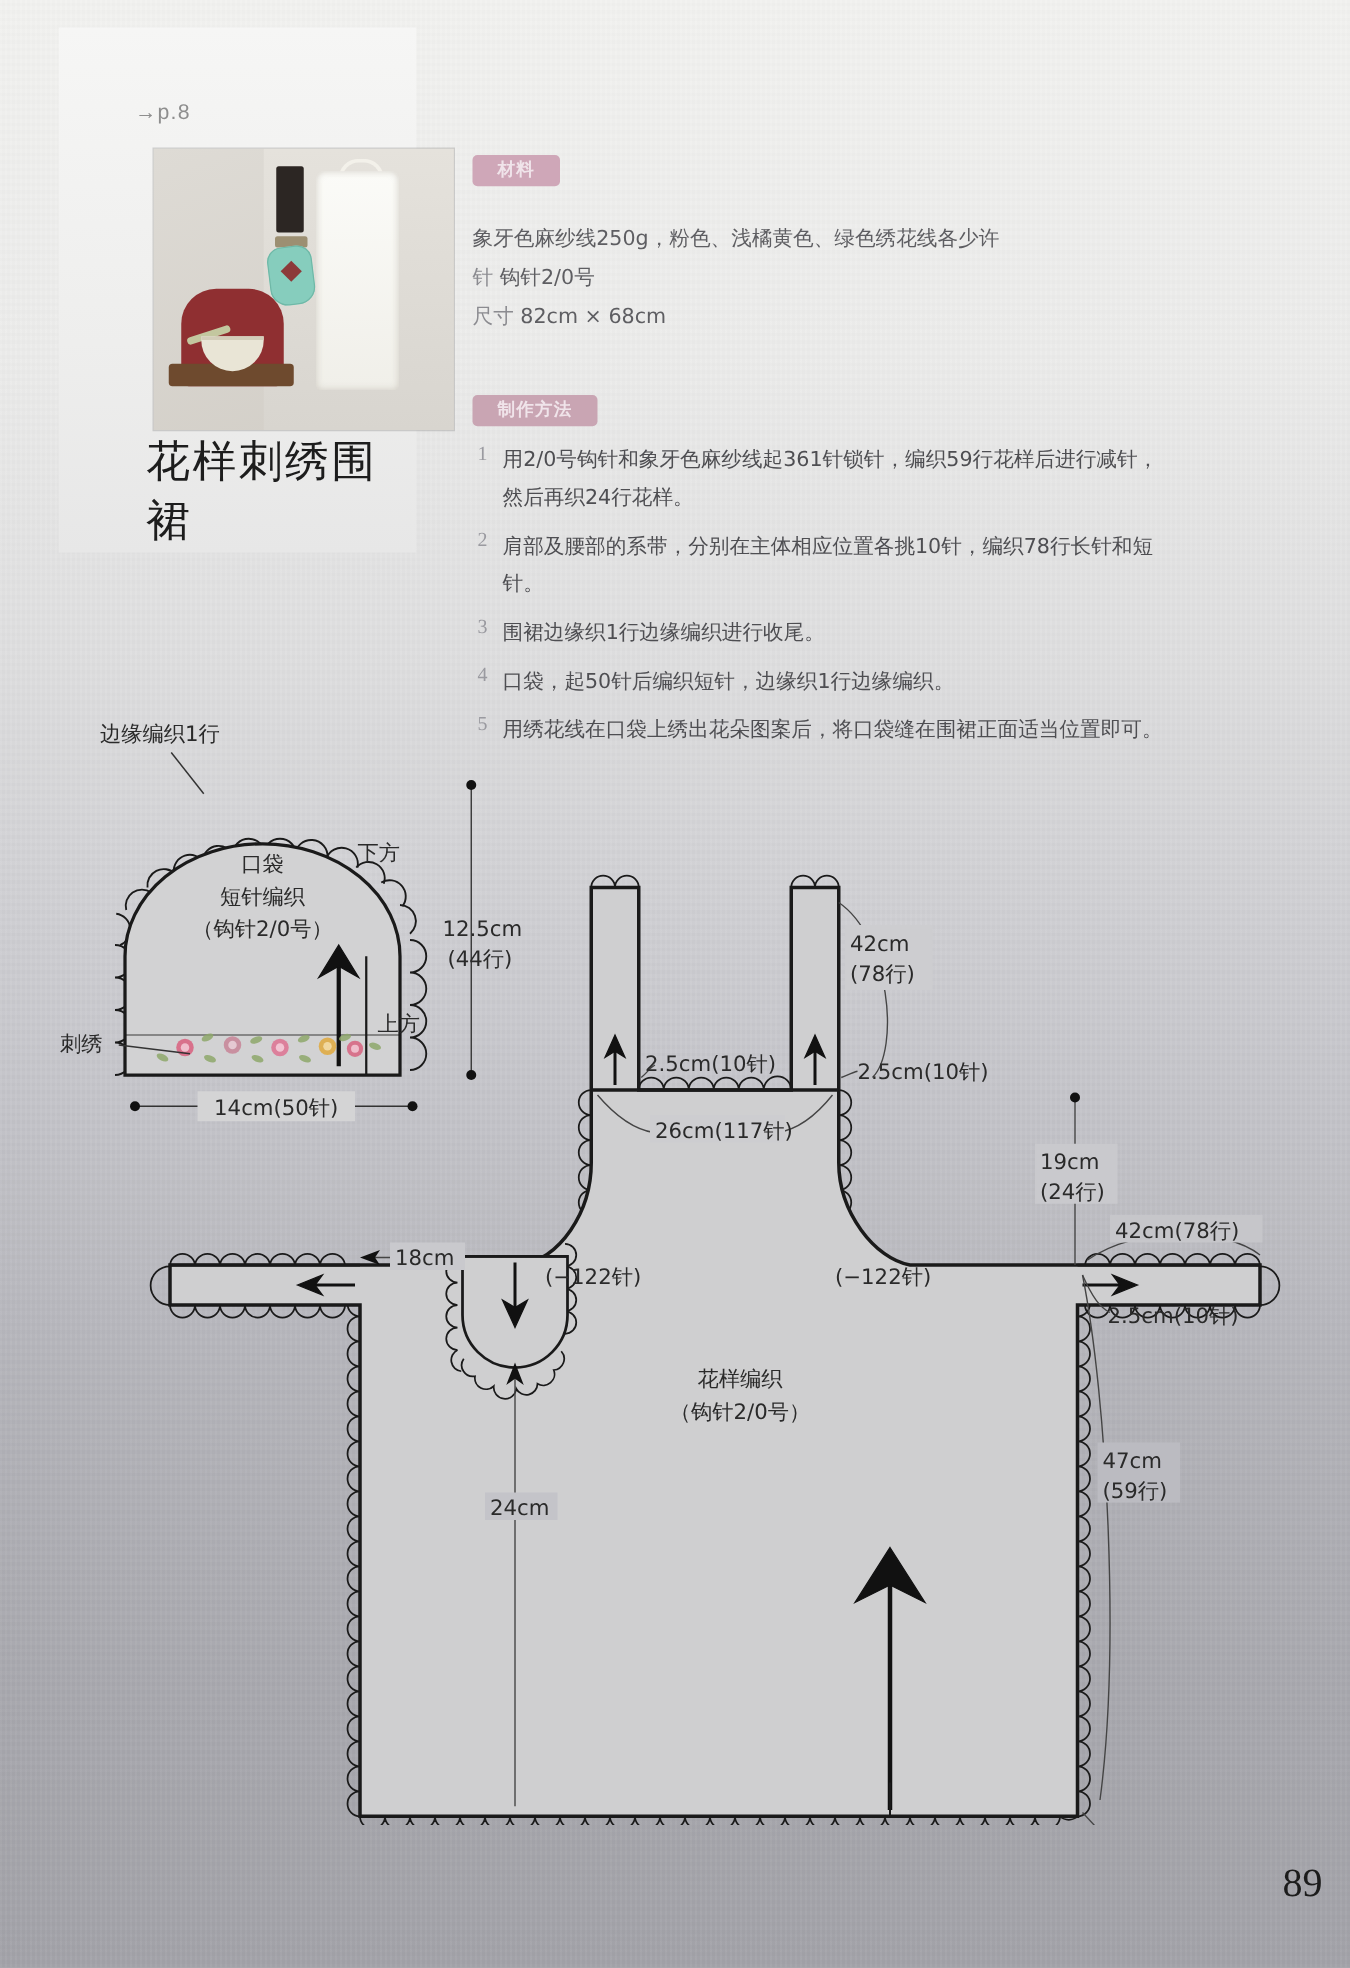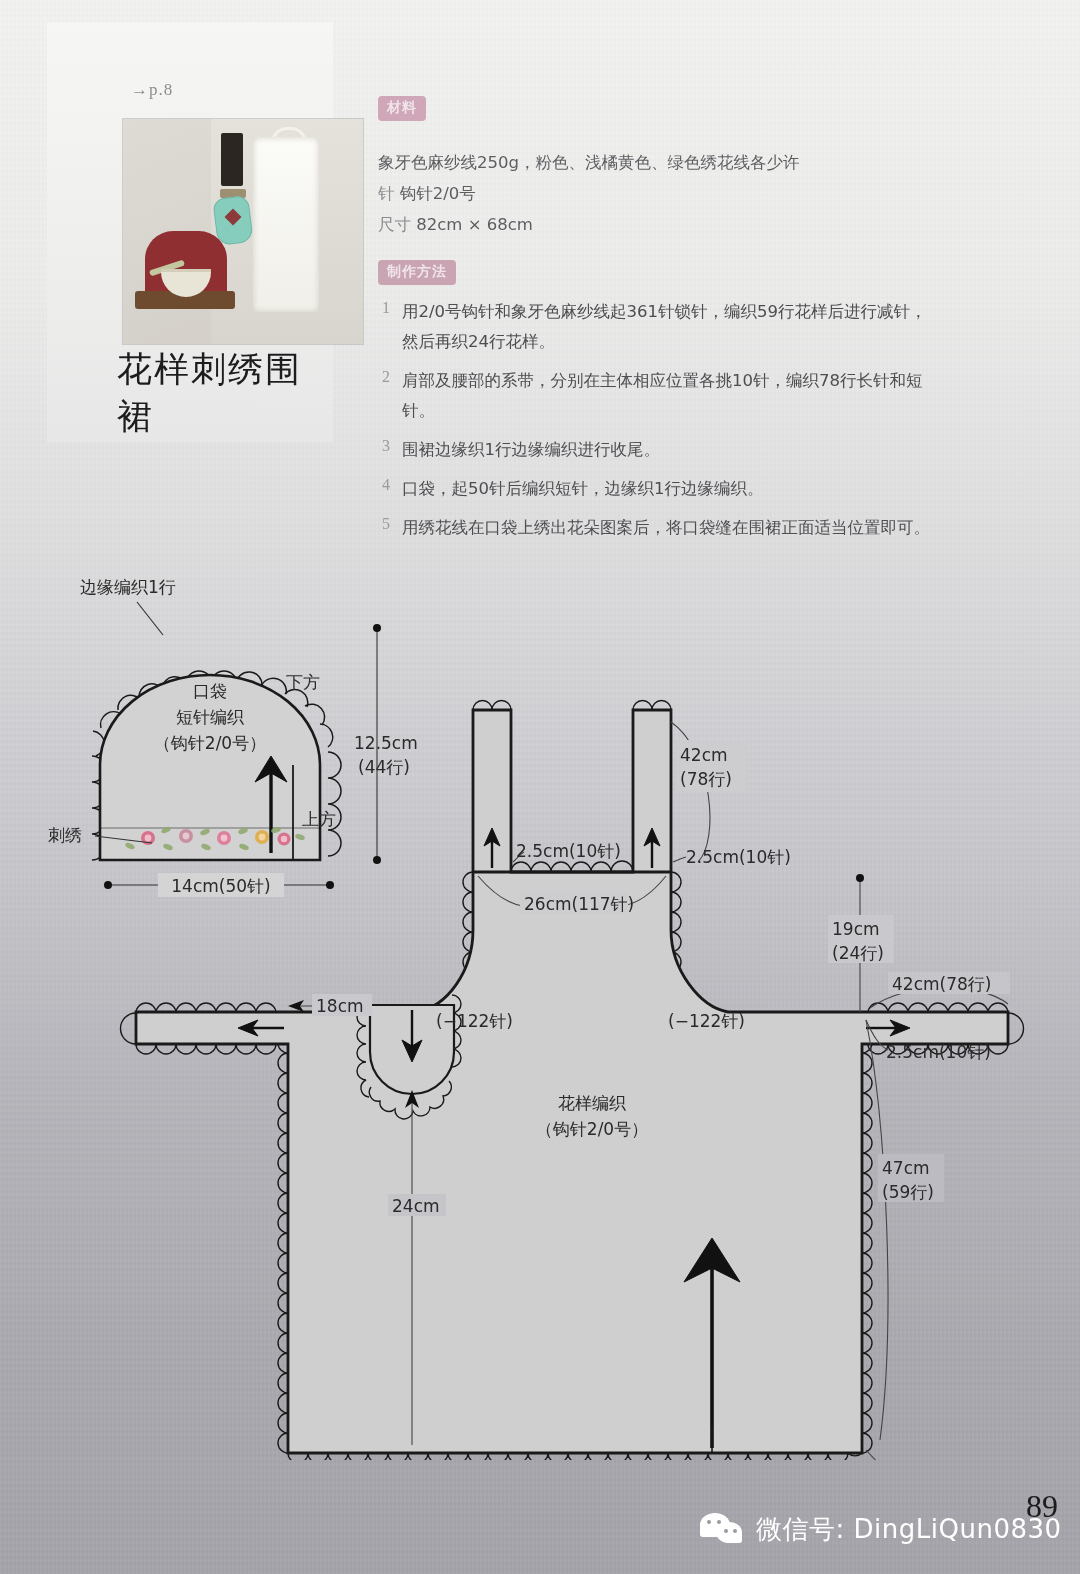--- a/index.html
+++ b/index.html
@@ -24,23 +24,23 @@
       repeating-linear-gradient(90deg,rgba(255,255,255,0.05) 0 2px,rgba(0,0,0,0.02) 2px 4px),
       repeating-linear-gradient(0deg,rgba(255,255,255,0.035) 0 3px,rgba(0,0,0,0.015) 3px 6px);
     opacity:.55;pointer-events:none;
   }
   
   #photo-block{
     position:absolute;left:47px;top:22px;width:286px;height:420px;
     background:linear-gradient(180deg,#f6f6f5 0%,#eeeeed 60%,#e7e7e7 100%);
   }
   #pg-ref{
-    position:absolute;left:84px;top:58px;
+    position:absolute;left:61px;top:58px;
     font-size:17px;color:#8e8e8e;letter-spacing:1px;
-    font-family:Liberation Serif, serif;
+    font-family:Liberation Sans, sans-serif;
   }
   #photo{
     position:absolute;left:76px;top:97px;width:240px;height:225px;
     background:linear-gradient(150deg,#dfdcd6 0%,#d6d2cb 45%,#cfccc6 100%);
     overflow:hidden;
     box-shadow:0 0 0 1px rgba(160,160,160,.45);
   }
   .ph{position:absolute;}
   #ph-wall{left:0;top:0;width:100%;height:100%;background:linear-gradient(160deg,#dedbd5,#d2cec7);}
   #ph-door{left:88px;top:0;width:152px;height:225px;background:linear-gradient(180deg,#e5e2dc,#d8d5cf);}
@@ -56,23 +56,24 @@
   #ph-spoon{left:26px;top:146px;width:36px;height:6px;background:#c3c79f;border-radius:3px;transform:rotate(-18deg);}
   #photo-title{
     position:absolute;left:70px;top:324px;
     font-size:35px;font-weight:normal;color:#1d1d1d;letter-spacing:2px;
     font-family:"DejaVu Sans",sans-serif;
   }
 
   
   #textcol{position:absolute;left:378px;top:96px;width:560px;}
   .badge{
-    display:inline-block;padding:3px 9px 4px;border-radius:4px;
+    display:inline-block;padding:3px 20px 4px;border-radius:4px;
     background:#cfa7b8;color:#f0e4ea;font-size:14px;font-weight:bold;letter-spacing:1px;
     font-family:"DejaVu Sans",sans-serif;
+    margin-top:28px;
   }
   .badge.b2{background:#c9a5b3;}
   .matline{font-size:16.5px;color:#5e5e62;line-height:31px;font-family:"DejaVu Sans",sans-serif;}
   .matline .lbl{color:#8b8b90;}
   #materials{margin-top:26px;}
   #howto-badge-wrap{margin-top:20px;}
   #steps{margin-top:12px;}
   .step{display:flex;gap:12px;margin-bottom:9px;}
   .step .num{
     width:12px;flex:0 0 12px;text-align:right;color:#9a9aa0;font-size:16px;
@@ -444,24 +445,13 @@
         <circle cx="296" cy="955" r="4.5" fill="#111"></circle>
         <circle cx="856" cy="955" r="4.5" fill="#111"></circle>
         <rect x="452" y="942" width="248" height="24" fill="#aaaab0"></rect>
         <text class="lbl-t" x="576" y="962" text-anchor="middle">80cm(9花样 90块、361针)</text>
       </g>
     </g>
   </svg>
   </div>
 
   <div id="pagenum">89</div>
-  <div id="wechat">
-    <div id="wechat-icon">
-      <div class="b1"></div>
-        <div class="b2"></div>
-      <i style="left:7px;top:7px;"></i>
-        <i style="left:17px;top:7px;"></i>
-      <i style="left:24px;top:16px;background:#9a9aa0;"></i>
-        <i style="left:33px;top:16px;background:#9a9aa0;"></i>
-    </div>
-    <div id="wechat-text">微信号: DingLiQun0830</div>
-  </div>
 </div>
 
 </body></html>

